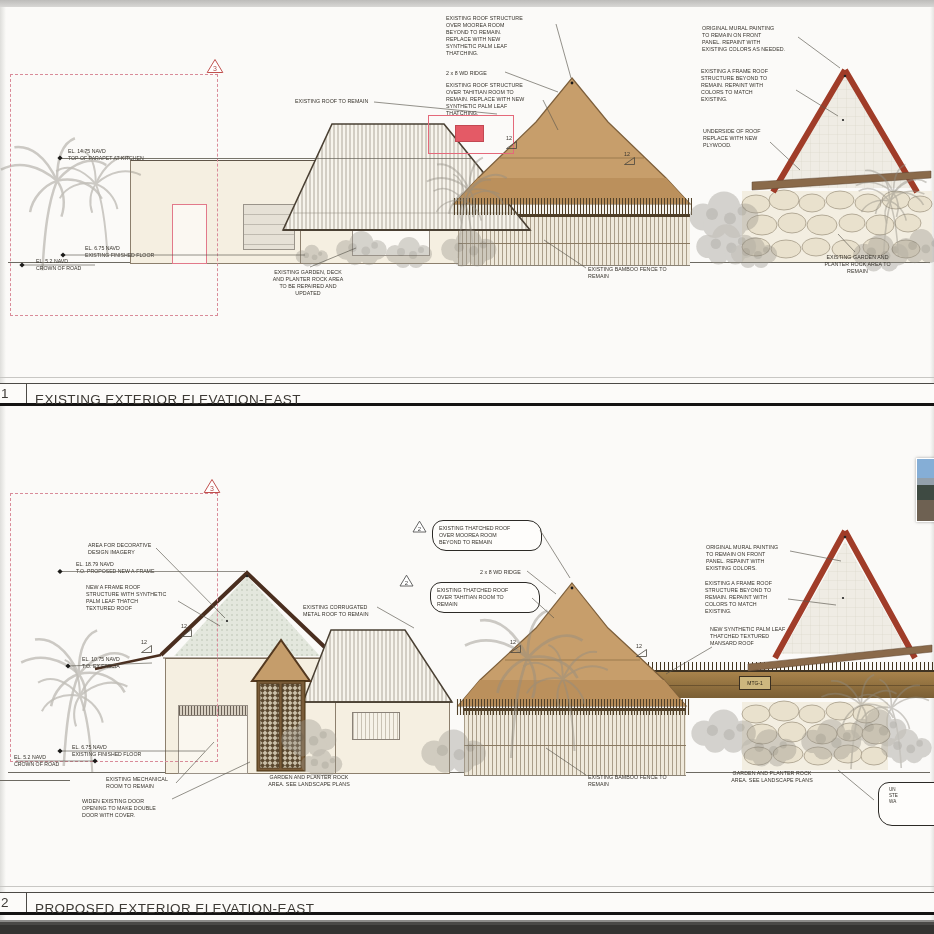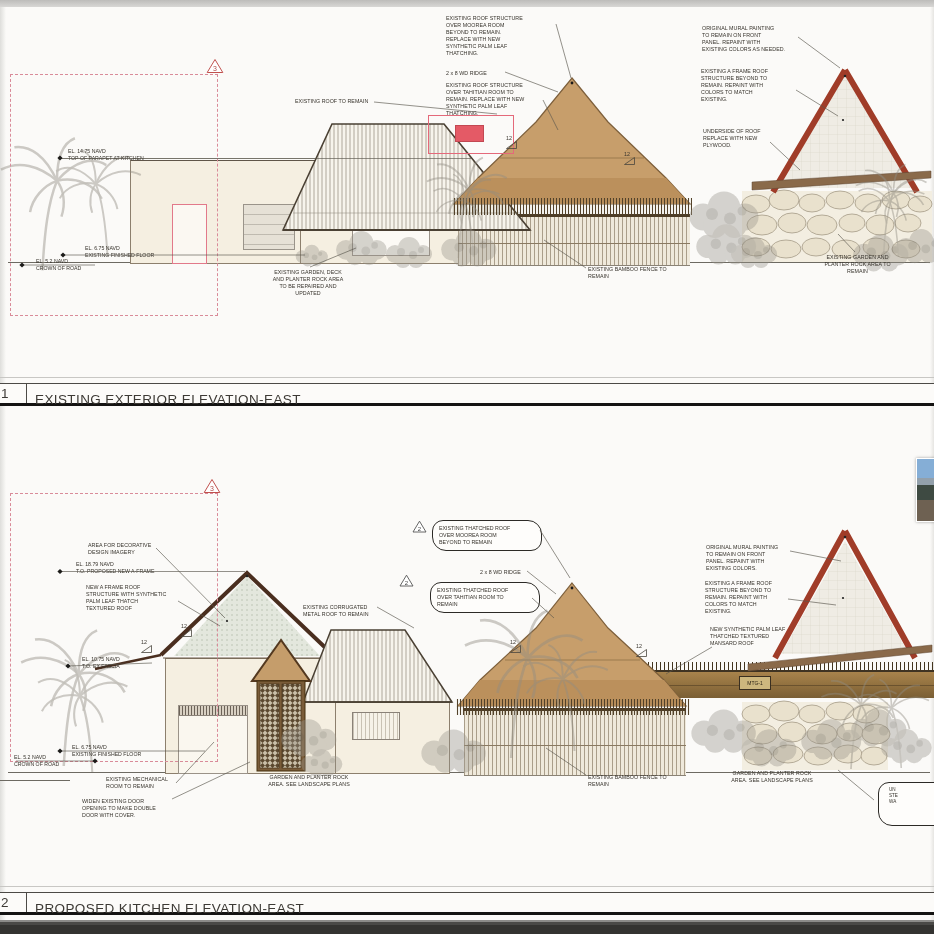--- a/index.html
+++ b/index.html
@@ -499,17 +499,17 @@
         <path d="M95,340.4 l2.6,2.6 -2.6,2.6 -2.6,-2.6 z"></path>
       </g>
     </svg>
   </div>
 
   <div class="vpline" style="top:886px"></div>
   <div class="titlebar" style="top:892px">
     <div class="tb-num">
         <span>02</span>
       </div>
-    <div class="tb-title">PROPOSED KITCHEN ELEVATION-EAST</div>
+    <div class="tb-title">PROPOSED EXTERIOR ELEVATION-EAST</div>
   </div>
 
   <div class="edge-bottom"></div>
 </div>
 
 </body></html>

